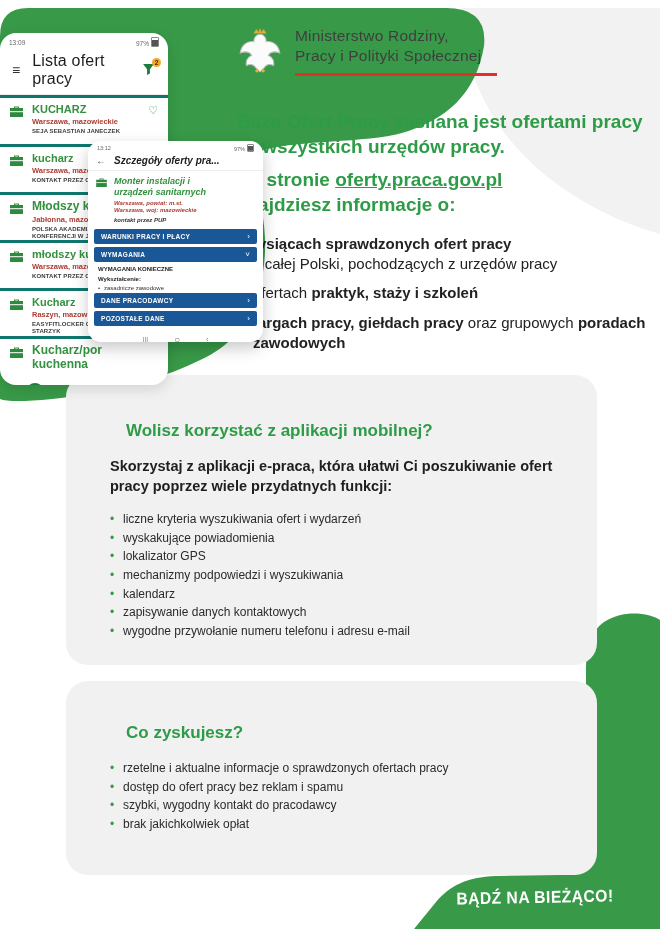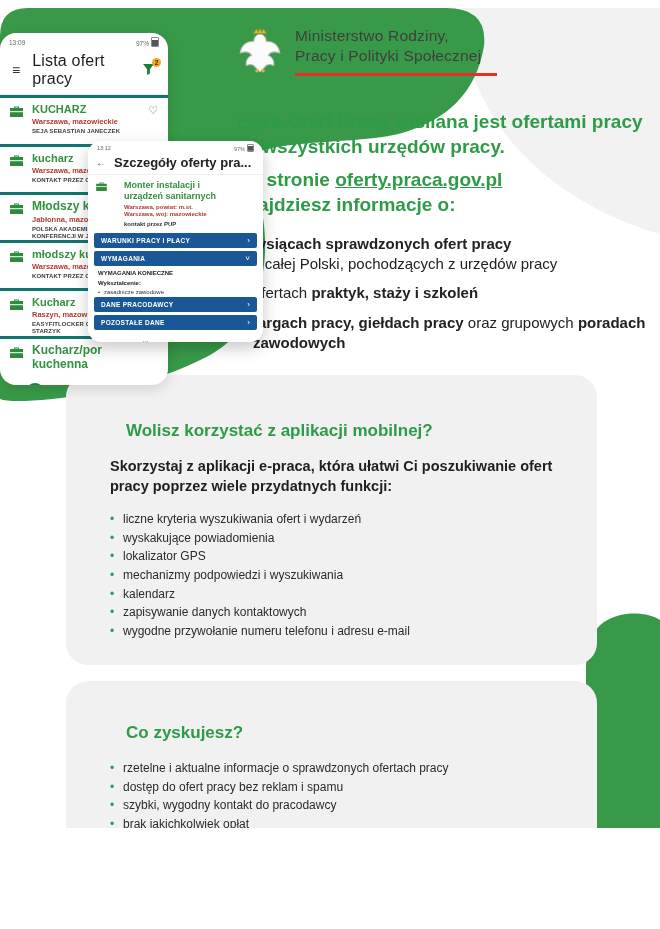--- a/index.html
+++ b/index.html
@@ -1,16 +1,16 @@
 <!DOCTYPE html>
 <html><head>
 <meta charset="utf-8">
 <style>
   html,body{margin:0;padding:0;background:#fff;}
-  #page{position:relative;width:660px;height:828px;overflow:hidden;background:#fff;
+  #page{position:relative;width:660px;height:929px;overflow:hidden;background:#fff;
         font-family:"Liberation Sans",sans-serif;-webkit-font-smoothing:antialiased;}
   
   #bg{position:absolute;inset:0;z-index:0;}
   
   .logo{position:absolute;left:237px;top:26px;display:flex;align-items:flex-start;z-index:2;}
   .logo .txt{margin-left:12px;}
   .logo .txt div{font-size:15.5px;line-height:1.32;color:#3f3f3f;letter-spacing:.2px;}
   .redline{width:202px;height:3px;background:#e23127;margin-top:6px;}
   
   .intro{position:absolute;left:237px;top:110px;width:420px;z-index:2;color:#2e9b47;}
@@ -72,22 +72,22 @@
   .disc .stick{position:absolute;left:10px;top:10px;width:4px;height:1.5px;background:#fff;transform:rotate(45deg);}
   .cal{width:13px;height:13px;background:#9a9a9a;border-radius:3px;color:#fff;font-size:6px;font-weight:700;
        text-align:center;line-height:13px;margin-top:3px;}
   .hgray{font-size:13px;color:#7f7f7f;margin-top:2px;line-height:15px;}
   .navbar{display:flex;justify-content:center;gap:40px;align-items:center;margin-top:6px;
           padding-top:4px;border-top:1px solid #eee;color:#777;font-size:9px;}
   .navbar .home{font-size:10px;}
   
   #phone2 .hdr{display:flex;align-items:center;padding:3px 8px 4px 8px;border-bottom:1px solid #eee;}
   #phone2 .hdr .back{font-size:10px;color:#444;margin-right:8px;}
-  #phone2 .hdr .ttl{font-size:13px;font-weight:600;color:#222;}
-  #phone2 .job{position:relative;padding:5px 8px 4px 36px;}
+  #phone2 .hdr .ttl{font-size:10px;font-weight:600;color:#222;font-style:italic;}
+  #phone2 .job{position:relative;padding:5px 8px 4px 26px;font-style:italic;}
   #phone2 .job .bc{position:absolute;left:8px;top:7px;}
   #phone2 .jt{font-size:9px;font-weight:700;color:#33913f;line-height:1.2;}
   #phone2 .jl{font-size:6px;font-weight:700;color:#ae3c32;margin-top:2px;line-height:1.3;width:95px;}
   #phone2 .jc{font-size:6px;font-weight:700;color:#333;margin-top:2px;}
   .bluebar{display:flex;justify-content:space-between;align-items:center;margin:2px 6px 3px 6px;
            background:#1a5796;border-radius:2px;height:15px;padding:0 7px;color:#fff;}
   .bluebar .bl{font-size:6.5px;font-weight:700;letter-spacing:.3px;}
   .bluebar .ch{font-size:8px;}
   .p2txt{margin:4px 10px 0 10px;font-size:6px;color:#222;}
   .p2txt.bold{font-weight:700;}

